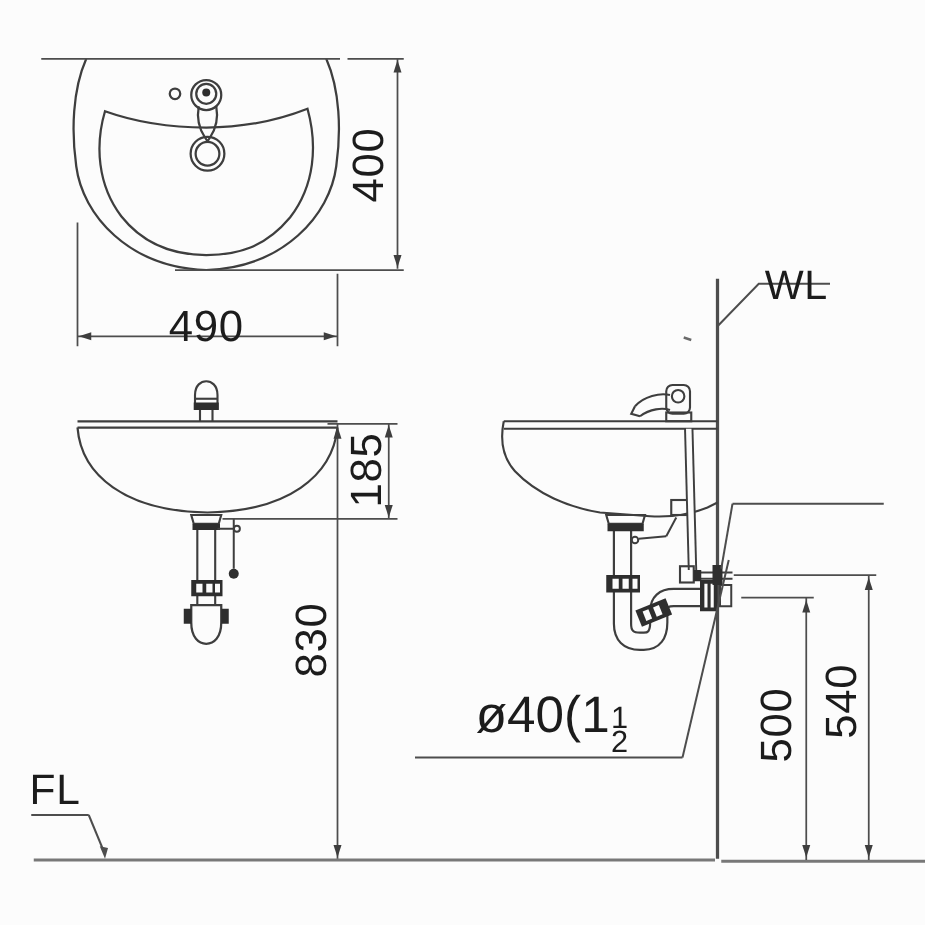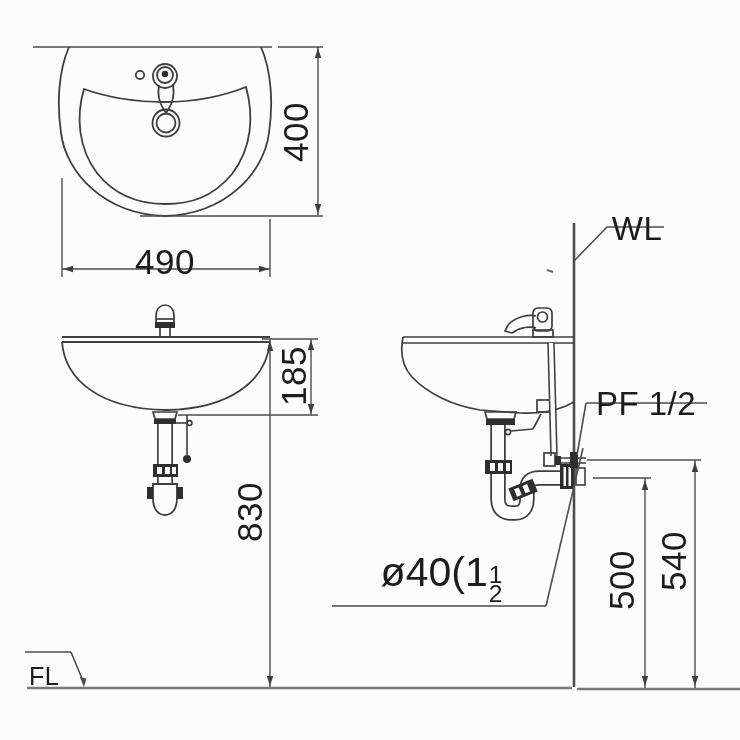--- a/index.html
+++ b/index.html
@@ -8,21 +8,21 @@
     font-family:"Liberation Sans", sans-serif;color:#1c1c1c;overflow:hidden;
   }
   .sheet svg{position:absolute;left:0;top:0;}
   .lbl{
     position:absolute;white-space:nowrap;
     transform:translate(-50%,-50%);
     font-size:35px;letter-spacing:0.5px;color:#1c1c1c;line-height:1;
   }
   .lbl.v{transform:translate(-50%,-50%) rotate(-90deg);}
   .lbl.note{font-size:33px;letter-spacing:0.5px;margin-top:18px;}
-  .lbl.fl{font-size:25px;margin-top:44px;}
+  .lbl.fl{font-size:34px;}
   .lbl.pvc{font-size:41px;letter-spacing:0px;text-align:right;}
   .frac{
     display:inline-flex;flex-direction:column;align-items:center;
     font-size:0.60em;line-height:0.82;vertical-align:0.14em;margin:0 1px;
   }
   .frac .den{margin-top:-1px;}
 </style>
 </head>
 <body>
 
@@ -197,21 +197,20 @@
 </svg>
 
   <div class="lbl" style="left:165px;top:261px;">490</div>
   <div class="lbl v" style="left:295px;top:132px;">400</div>
   <div class="lbl v" style="left:293px;top:376px;">185</div>
   <div class="lbl v" style="left:249px;top:512px;">830</div>
   <div class="lbl v" style="left:621px;top:580px;">500</div>
   <div class="lbl v" style="left:673px;top:561px;">540</div>
 
   <div class="lbl note" style="left:637px;top:210px;">WL</div>
-  <div class="lbl note" style="left:646px;top:385px;">PF 1/2</div>
   <div class="lbl fl" style="left:44px;top:632px;">FL</div>
 
   <div class="lbl pvc" style="left:442px;top:578px;">
     <span>ø40(1</span><span class="frac">
         <span class="num">1</span>
         <span class="den">2</span>
       </span>
   </div>
 
 </div>

